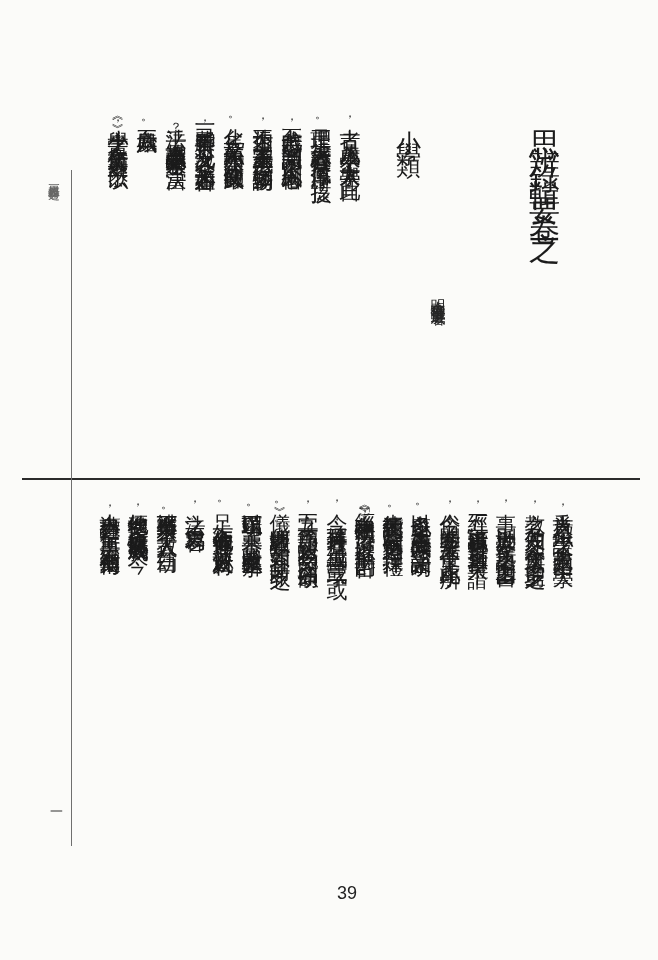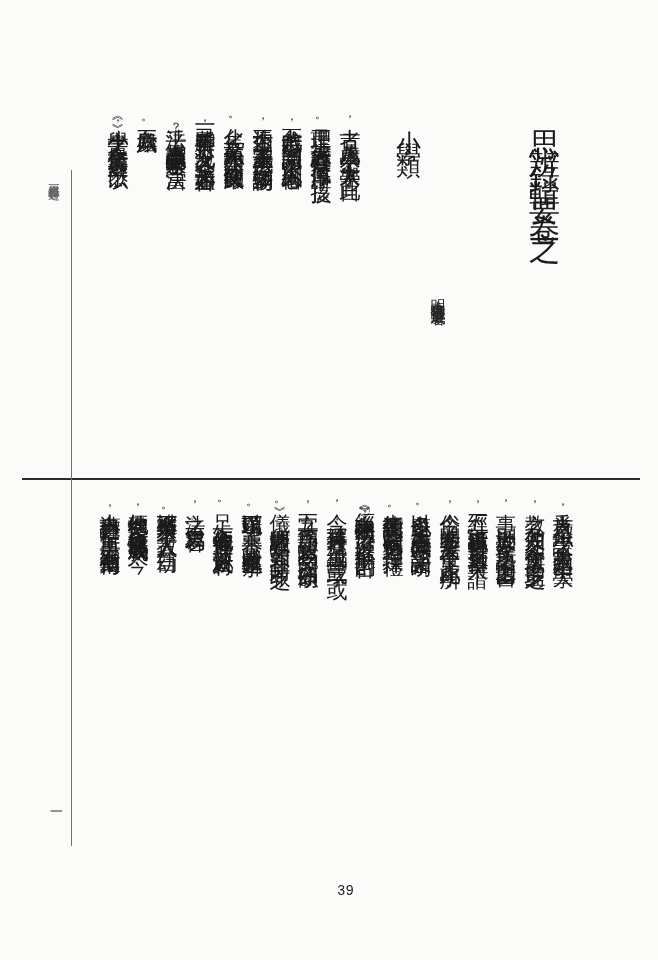--- a/index.html
+++ b/index.html
@@ -79,22 +79,22 @@
   }
   .margin-folio {
     left: 46px; top: 804px;
     width: 17px;
     font-size: 13px;
     color: #333333;
   }
   .page-number {
     position: absolute;
     left: 337px; top: 883px;
-    font-size: 14px;
-    font-family: Liberation Mono, monospace;
+    font-size: 18px;
+    font-family: Liberation Sans, sans-serif;
     color: #222222;
   }
 </style>
 </head>
 <body>
 
 <div class="page">
 
   <div class="vtext main-title">思辨錄輯要卷之一</div>
 

